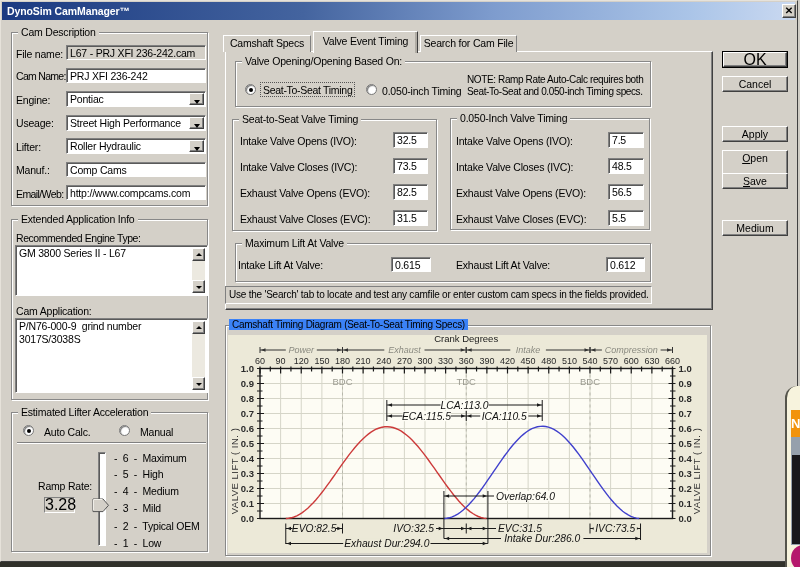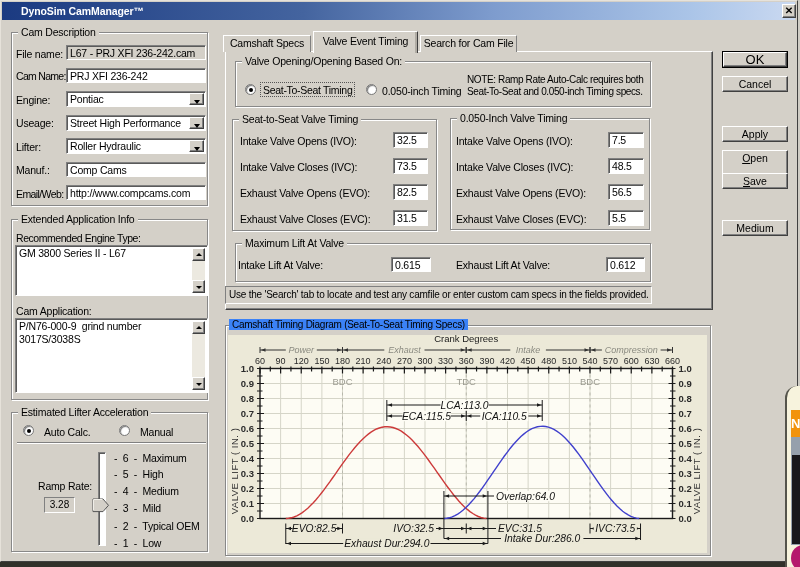--- a/index.html
+++ b/index.html
@@ -1,18 +1,18 @@
 <!DOCTYPE html>
 <html><head><meta charset="utf-8"><style>
 *{margin:0;padding:0;box-sizing:border-box}
 html,body{width:800px;height:567px;overflow:hidden}
 body{font-family:"Liberation Sans",sans-serif;background:#31312a;position:relative}
 .ab{position:absolute}
 .win{left:0;top:0;width:798px;height:562px;background:#d4d0c8;border-left:1px solid #e6e2da;border-top:1px solid #e6e2da;border-right:1px solid #404040;border-bottom:1px solid #404040}
-.tbar{left:2px;top:2px;width:793px;height:18px;background:linear-gradient(90deg,#1b3a81 0%,#44649f 38%,#7e9cce 62%,#abc5e8 87%,#cad9f1 100%);color:#fff;font-size:10.5px;letter-spacing:-0.1px;font-weight:bold;line-height:18px;padding-left:19px}
+.tbar{left:2px;top:2px;width:793px;height:18px;background:linear-gradient(90deg,#1b3a81 0%,#44649f 38%,#7e9cce 62%,#abc5e8 87%,#cad9f1 100%);color:#fff;font-size:10.5px;letter-spacing:-0.1px;font-weight:bold;line-height:18px;padding-left:5px}
 .xbtn{left:782px;top:4px;width:14px;height:14px;background:#d4d0c8;border:1px solid;border-color:#fff #404040 #404040 #fff;box-shadow:inset -1px -1px 0 #808080;font-size:10px;font-weight:bold;line-height:12px;text-align:center;color:#000}
 .grp{border:1px solid #888;box-shadow:1px 1px 0 #fff,inset 1px 1px 0 #fff}
 .glab{position:absolute;top:-7px;left:6px;background:#d4d0c8;padding:0 3px;font-size:10.5px;letter-spacing:-0.2px;white-space:nowrap}
 .lbl{font-size:10.5px;letter-spacing:-0.2px;white-space:nowrap;color:#000}
 .fld{background:#fff;border:1px solid;border-color:#808080 #fff #fff #808080;box-shadow:inset 1px 1px 0 #5a5a5a;font-size:10.5px;letter-spacing:-0.2px;padding:1px 0 0 3px;white-space:nowrap;overflow:hidden}
 .ro{background:#d4d0c8}
 .combo .arr{position:absolute;right:1px;top:1px;bottom:1px;width:15px;background:#d4d0c8;border:1px solid;border-color:#fff #404040 #404040 #fff;box-shadow:inset -1px -1px 0 #808080}
 .combo .arr:after{content:"";position:absolute;left:3.5px;top:5.5px;border:3.5px solid transparent;border-top:4px solid #000;border-bottom:none}
 .ta{background:#fff;border:1px solid;border-color:#808080 #fff #fff #808080;box-shadow:inset 1px 1px 0 #5a5a5a;font-size:10.5px;letter-spacing:-0.2px;line-height:13px;padding:1px 0 0 3px}
 .sb{position:absolute;top:2px;bottom:2px;right:2px;width:13px;background:#ece9e0}
@@ -22,21 +22,21 @@
 .sbd:after{content:"";position:absolute;left:3px;top:4.5px;border:3px solid transparent;border-top:3.5px solid #000;border-bottom:none}
 .radio{width:11px;height:11px;border-radius:50%;background:#fff;border:1px solid #777;box-shadow:inset 1px 1px 1px rgba(64,64,64,.7)}
 .rdot{position:absolute;left:3px;top:3px;width:4px;height:4px;border-radius:50%;background:#000}
 .btn{background:#d4d0c8;border:1px solid;border-color:#fff #404040 #404040 #fff;box-shadow:inset -1px -1px 0 #808080;font-size:10.5px;text-align:center;color:#000}
 .def{border:1px solid #000;box-shadow:none}
 .def .in{position:absolute;left:0;top:0;right:0;bottom:0;border:1px solid;border-color:#fff #404040 #404040 #fff;box-shadow:inset -1px -1px 0 #808080;text-align:center}
 .tab{font-size:10.5px;letter-spacing:-0.2px;text-align:center;background:#d4d0c8}
 .itab{border-top:1px solid #fff;border-left:1px solid #fff;border-right:1px solid #808080;line-height:15px}
 .atab{border-top:1px solid #fff;border-left:1px solid #fff;border-right:1px solid #404040;box-shadow:inset -2px 0 0 #b0aca4;line-height:19px;z-index:3}
 .pane{border-top:1px solid #fff;border-left:1px solid #fff;border-right:1px solid #404040;border-bottom:1px solid #404040;box-shadow:inset -1px -1px 0 #808080}
-.sunk{border:1px solid;border-color:#808080 #fff #fff #808080;background:#d4d0c8;font-size:10px}
+.sunk{border:1px solid;border-color:#808080 #fff #fff #808080;background:#d4d0c8;font-size:16px}
 </style></head><body>
 <div class="ab win"></div>
 <div class="ab" style="left:798px;top:0;width:2px;height:562px;background:#cfccc4"></div>
 <div class="ab tbar">DynoSim CamManager™</div>
 <div class="ab xbtn">✕</div>
 
 <div class="ab grp" style="left:11px;top:32px;width:197px;height:174px">
     <span class="glab">Cam Description</span>
   </div>
 <div class="ab lbl" style="left:16px;top:48px">File name:</div>
@@ -275,21 +275,21 @@
 <rect x="273.0" y="208.3" width="82.4" height="10.4" fill="#ece9d8"></rect>
 <text x="314.2" y="217.1" font-size="10.3" font-style="italic" fill="#111" text-anchor="middle">Intake Dur:286.0</text>
 <path d="M57.78 218.5H259.91" stroke="#1a1a1a" stroke-width="1"></path>
 <path d="M58.78 218.5l4.2 -1.7v3.4z" fill="#1a1a1a"></path>
 <path d="M258.91 218.5l-4.2 -1.7v3.4z" fill="#1a1a1a"></path>
 <rect x="115.2" y="213.3" width="87.3" height="10.4" fill="#ece9d8"></rect>
 <text x="158.8" y="222.1" font-size="10.3" font-style="italic" fill="#111" text-anchor="middle">Exhaust Dur:294.0</text>
 </svg>
 
 <div class="ab btn def" style="left:722px;top:51px;width:66px;height:17px">
-    <span class="in" style="font-size:13px;line-height:14px">OK</span>
+    <span class="in" style="font-size:16px;line-height:14px">OK</span>
   </div>
 <div class="ab btn" style="left:722px;top:76px;width:66px;height:16px;line-height:14px">Cancel</div>
 <div class="ab btn" style="left:722px;top:126px;width:66px;height:16px;line-height:14px">Apply</div>
 <div class="ab btn" style="left:722px;top:150px;width:66px;height:28px;line-height:14px"><u>O</u>pen</div>
 <div class="ab btn" style="left:722px;top:173px;width:66px;height:16px;line-height:14px"><u>S</u>ave</div>
 <div class="ab btn" style="left:722px;top:220px;width:66px;height:16px;line-height:14px">Medium</div>
 
 <div class="ab" style="left:785px;top:386px;width:15px;height:181px;background:#f7f3dd;border-left:2px solid #55544c;border-top-left-radius:12px;overflow:hidden">
 <div class="ab" style="left:4px;top:24px;width:11px;height:27px;background:#f2930c;color:#fff;font-weight:bold;font-size:13px;line-height:27px">N</div>
 <div class="ab" style="left:4px;top:51px;width:11px;height:108px;background:#95a0ac"></div>

